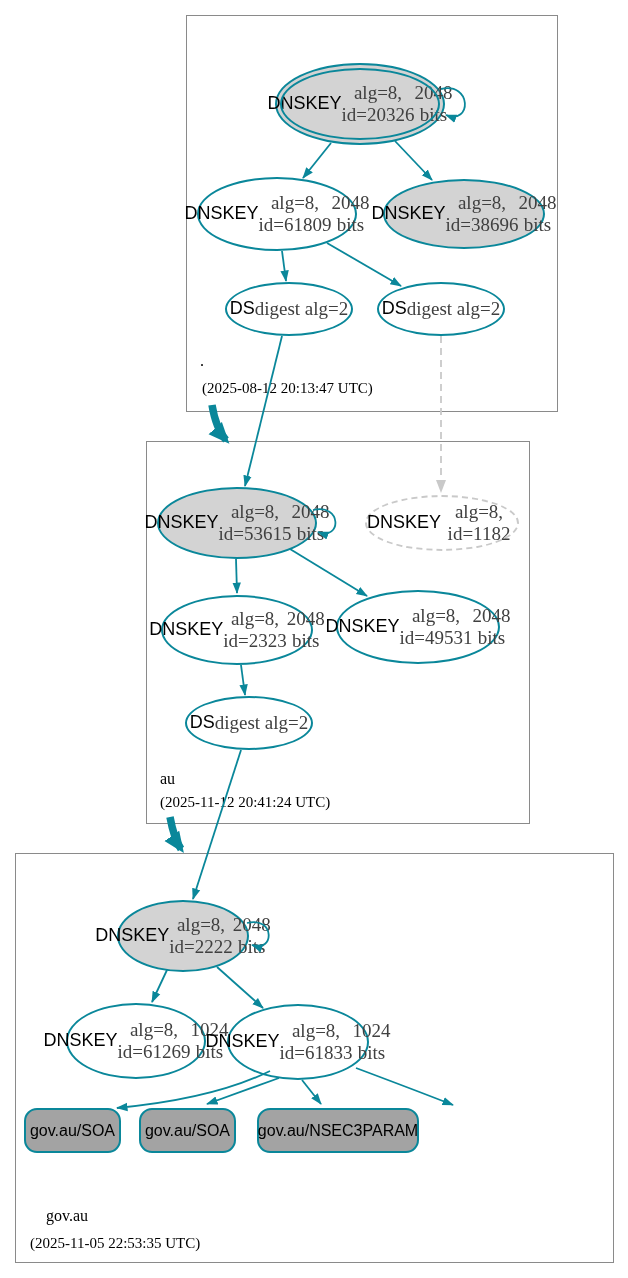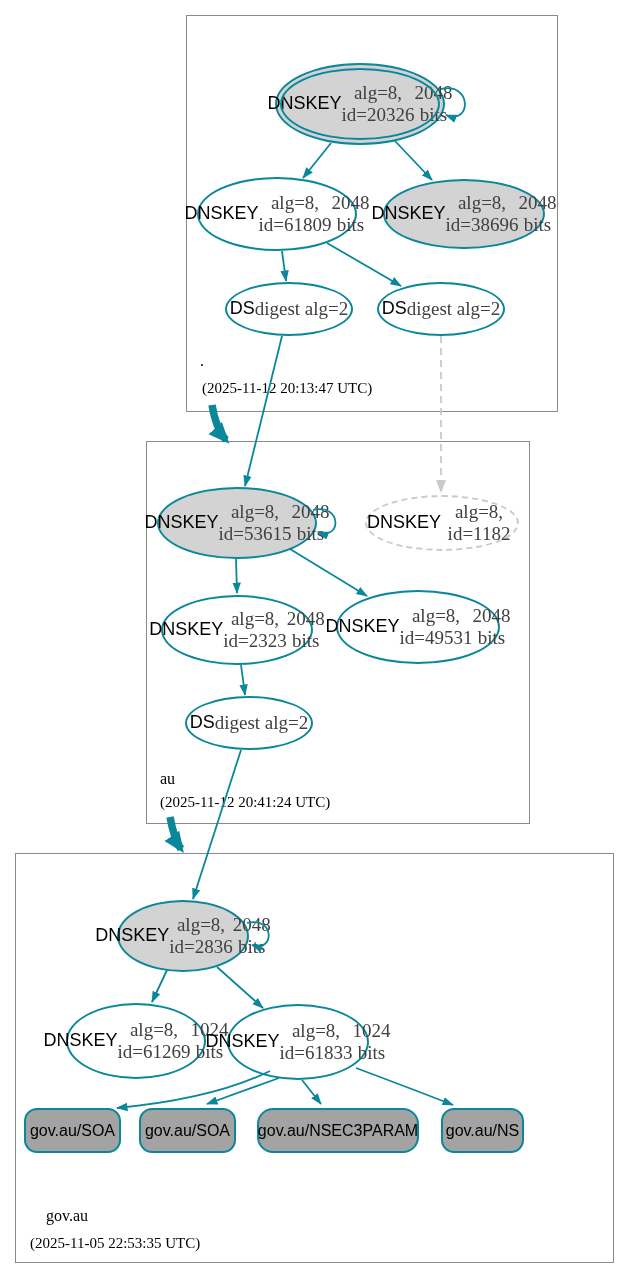--- a/index.html
+++ b/index.html
@@ -47,21 +47,21 @@
 </head>
 <body>
 
 <div id="canvas">
 
   <div class="zone-box" style="left:186px;top:15px;width:370px;height:395px;"></div>
   <div class="zone-box" style="left:146px;top:441px;width:382px;height:381px;"></div>
   <div class="zone-box" style="left:15px;top:853px;width:597px;height:408px;"></div>
 
   <div class="zone-label" style="left:200px;top:352px;">.</div>
-  <div class="zone-ts" style="left:202px;top:380px;">(2025-11-12 20:13:47 UTC)</div>
+  <div class="zone-ts" style="left:202px;top:380px;">(2025-08-12 20:13:47 UTC)</div>
 
   <div class="zone-label" style="left:160px;top:770px;">au</div>
   <div class="zone-ts" style="left:160px;top:794px;">(2025-11-12 20:41:24 UTC)</div>
 
   <div class="zone-label" style="left:46px;top:1207px;">gov.au</div>
   <div class="zone-ts" style="left:30px;top:1235px;">(2025-11-05 22:53:35 UTC)</div>
 
   <div class="node ellipse gray" style="left:275px;top:63px;width:170px;height:82px;">
     <div class="inner-ring"></div>
     <div class="n-title">DNSKEY</div>
@@ -114,21 +114,21 @@
     <div class="n-detail">2048 bits</div>
   </div>
 
   <div class="node ellipse" style="left:185px;top:696px;width:128px;height:54px;">
     <div class="n-title">DS</div>
     <div class="n-detail">digest alg=2</div>
   </div>
 
   <div class="node ellipse gray" style="left:117px;top:900px;width:132px;height:72px;">
     <div class="n-title">DNSKEY</div>
-    <div class="n-detail">alg=8, id=2836</div>
+    <div class="n-detail">alg=8, id=2222</div>
     <div class="n-detail">2048 bits</div>
   </div>
 
   <div class="node ellipse" style="left:66px;top:1003px;width:140px;height:76px;">
     <div class="n-title">DNSKEY</div>
     <div class="n-detail">alg=8, id=61269</div>
     <div class="n-detail">1024 bits</div>
   </div>
 
   <div class="node ellipse" style="left:227px;top:1004px;width:142px;height:76px;">
@@ -136,25 +136,22 @@
     <div class="n-detail">alg=8, id=61833</div>
     <div class="n-detail">1024 bits</div>
   </div>
 
   <div class="rrset" style="left:24px;top:1108px;width:97px;height:45px;">
     <span>gov.au/SOA</span>
   </div>
   <div class="rrset" style="left:139px;top:1108px;width:97px;height:45px;">
     <span>gov.au/SOA</span>
   </div>
-  <div class="rrset" style="left:257px;top:1108px;width:162px;height:45px;border-radius:16px;">
+  <div class="rrset" style="left:257px;top:1108px;width:162px;height:45px;">
     <span>gov.au/NSEC3PARAM</span>
-  </div>
-  <div class="rrset" style="left:441px;top:1108px;width:83px;height:45px;">
-    <span>gov.au/NS</span>
   </div>
 
   <svg id="edges" width="628" height="1278" viewBox="0 0 628 1278">
     <defs>
       <marker id="a" markerUnits="userSpaceOnUse" markerWidth="13" markerHeight="11" refX="10.5" refY="5" orient="auto">
         <path d="M0,0.8 L11.5,5 L0,9.2 Z" fill="#0a879a"></path>
       </marker>
       <marker id="ag" markerUnits="userSpaceOnUse" markerWidth="15" markerHeight="13" refX="12" refY="6" orient="auto">
         <path d="M0,1 L13,6 L0,11 Z" fill="#c9c9c9"></path>
       </marker>

